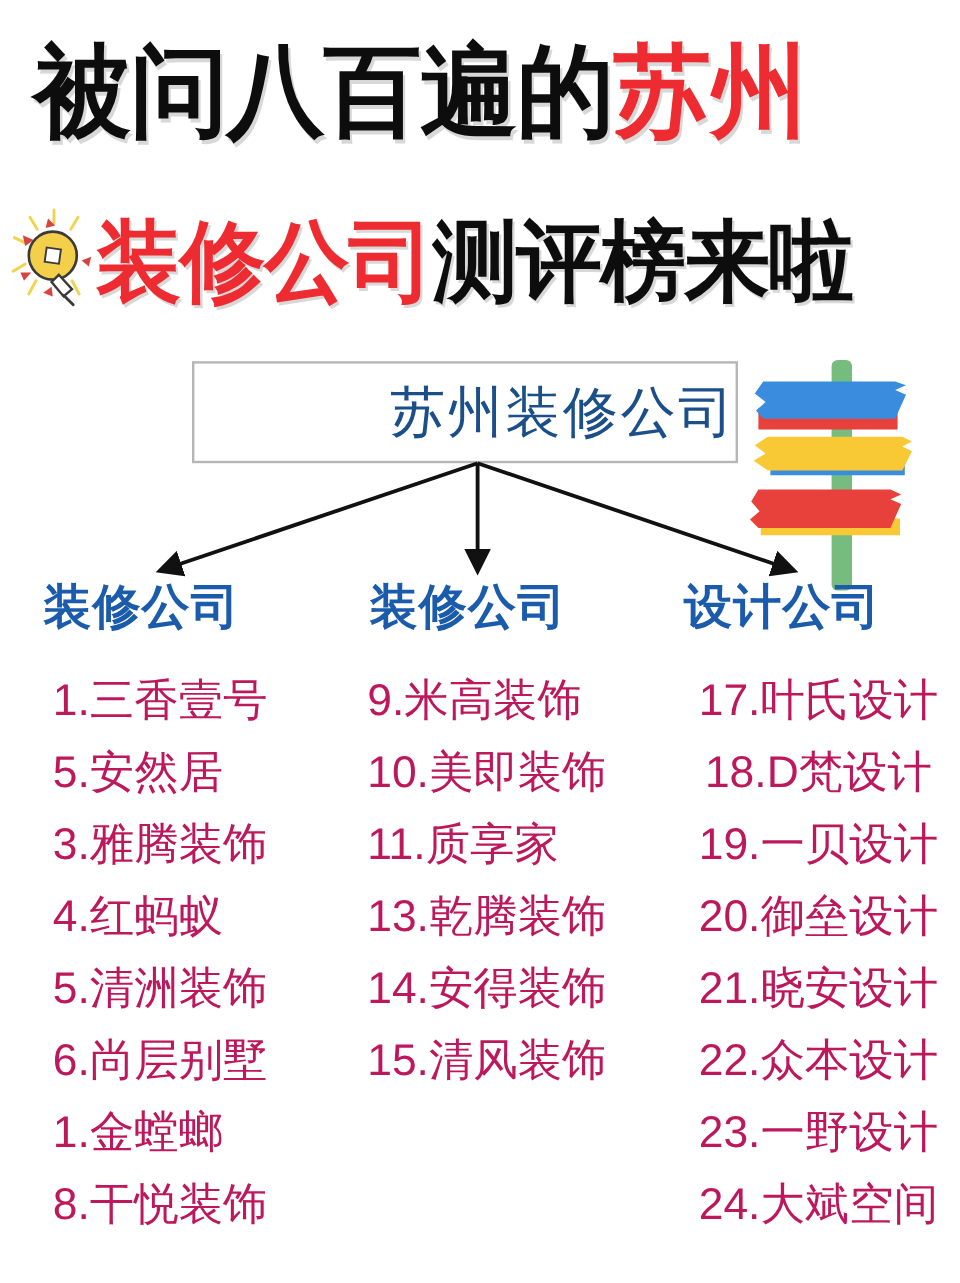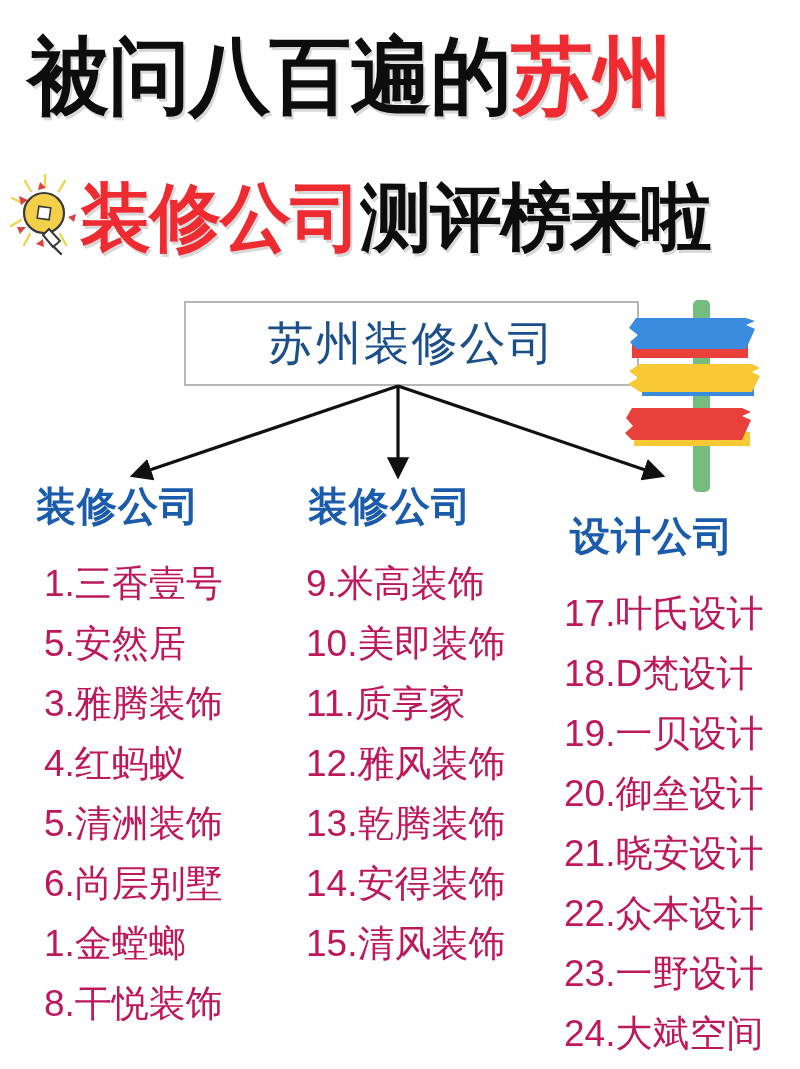--- a/index.html
+++ b/index.html
@@ -36,61 +36,61 @@
     transform:scaleX(0.96);
     transform-origin:left center;
     text-shadow:2px 3px 0 #d8d8d8;
   }
 
   
   .bulb-icon { position:absolute; left:8px; top:172px; width:74px; height:86px; }
 
   
   .root-box {
-    position:absolute; left:184px; top:301px;
+    position:absolute; left:160px; top:301px;
     width:455px; height:85px;
     background:#ffffff;
     border:2px solid #b6b6b6;
-    display:flex; align-items:center; justify-content:center;
+    display:flex; align-items:center; justify-content:flex-end;
   }
   .root-box-label {
     font-size:46px; color:#1b4f8a; letter-spacing:2px;
     white-space:nowrap;
   }
 
   
   .connectors { position:absolute; left:0; top:380px; width:800px; height:110px; }
 
   
   .signpost { position:absolute; left:624px; top:296px; width:160px; height:200px; }
 
   
   .columns { position:absolute; left:0; top:478px; width:800px; }
   .col { position:absolute; top:0; }
   .col-1 { left:18px;  width:270px; }
   .col-2 { left:288px; width:270px; }
-  .col-3 { left:552px; width:248px;margin-top:30px; }
+  .col-3 { left:552px; width:248px; }
 
   .col-head {
     font-size:40px; color:#1a5cab; font-weight:bold;
     letter-spacing:1px; white-space:nowrap;
     height:62px; line-height:56px;
   }
   .col-1 .col-head { padding-left:18px; }
   .col-2 .col-head { padding-left:20px; }
   .col-3 .col-head { padding-left:18px; }
 
   .col-list { list-style:none; margin-top:14px; }
   .col-item {
     font-size:37px; line-height:60px; color:#be185d;
     white-space:nowrap; letter-spacing:0px;
   }
   .col-1 .col-item { padding-left:26px; }
   .col-2 .col-item { padding-left:18px; }
-  .col-3 .col-item { padding-left:12px; }
+  .col-3 .col-item { padding-left:12px;text-align:center; }
 </style>
 </head>
 <body>
 
 <div id="page">
 
   <div class="title-block">
 
     <div class="title-line1">
       <span class="t-black">被问八百遍的</span><span class="t-red">苏州</span>
@@ -185,21 +185,20 @@
         <li class="col-item">8.干悦装饰</li>
       </ul>
     </div>
 
     <div class="col col-2">
       <div class="col-head">装修公司</div>
       <ul class="col-list">
         <li class="col-item">9.米高装饰</li>
         <li class="col-item">10.美即装饰</li>
         <li class="col-item">11.质享家</li>
-        <li class="col-item">12.雅风装饰</li>
         <li class="col-item">13.乾腾装饰</li>
         <li class="col-item">14.安得装饰</li>
         <li class="col-item">15.清风装饰</li>
       </ul>
     </div>
 
     <div class="col col-3">
       <div class="col-head">设计公司</div>
       <ul class="col-list">
         <li class="col-item">17.叶氏设计</li>

